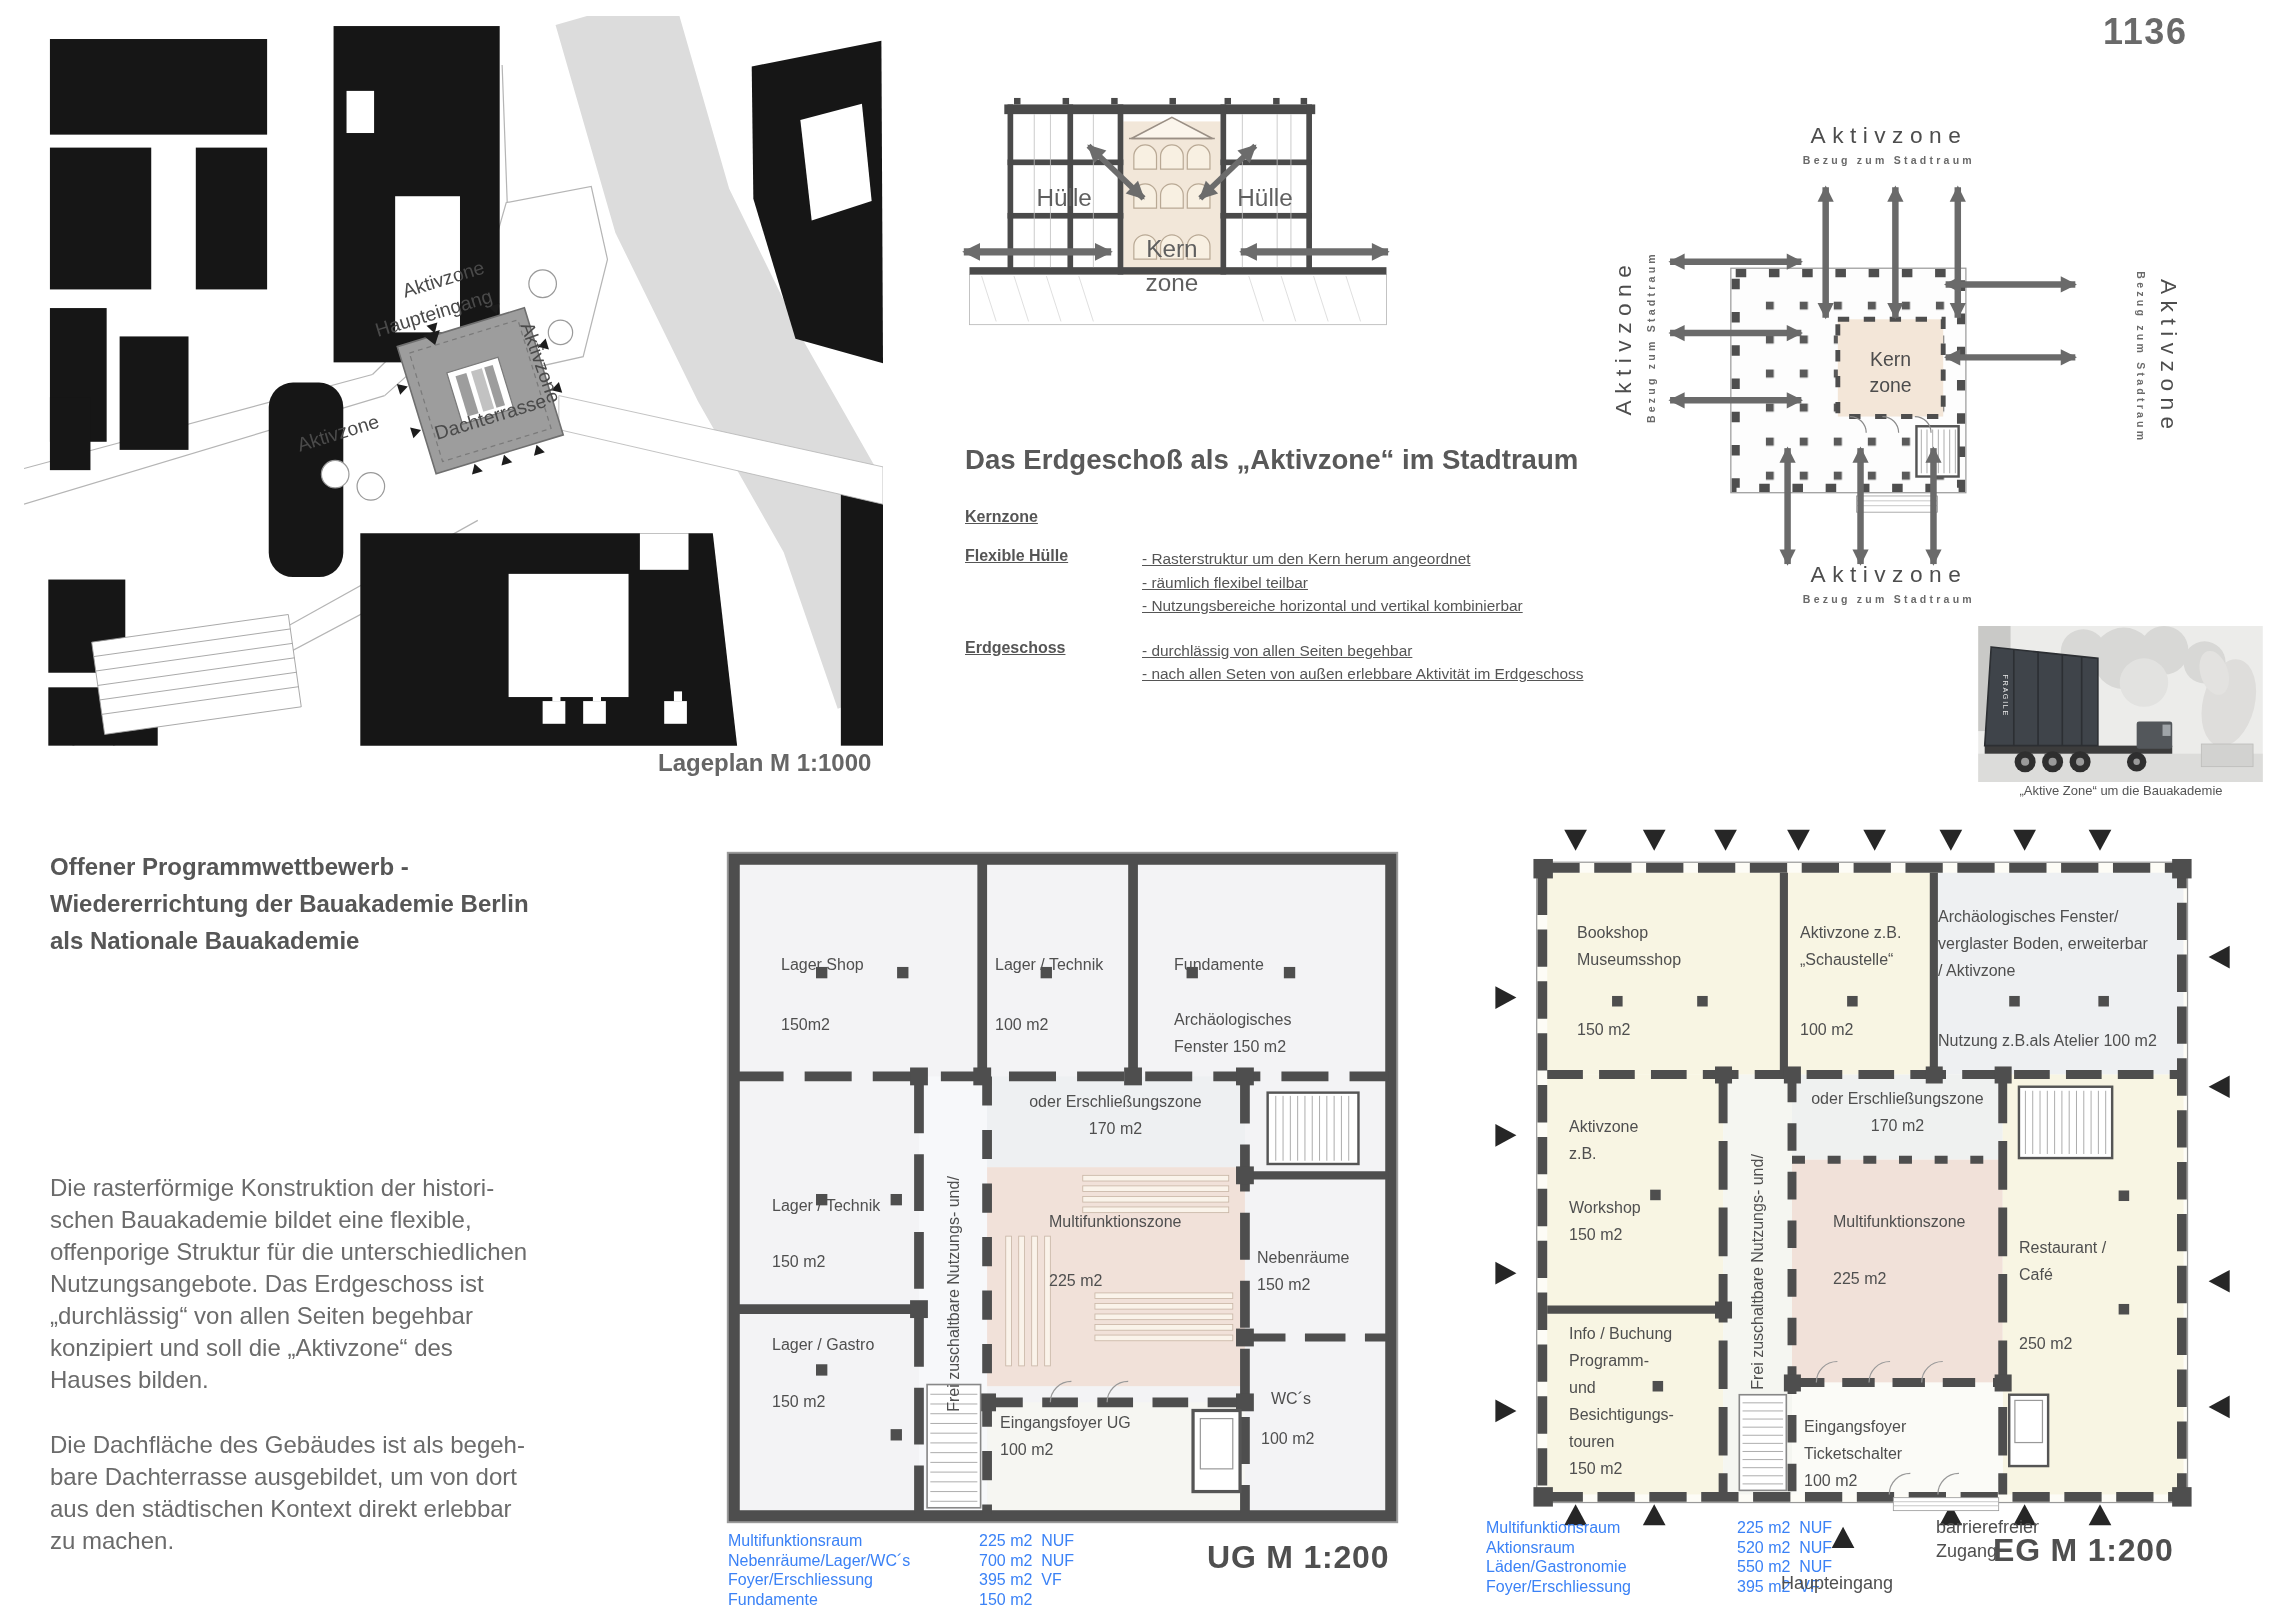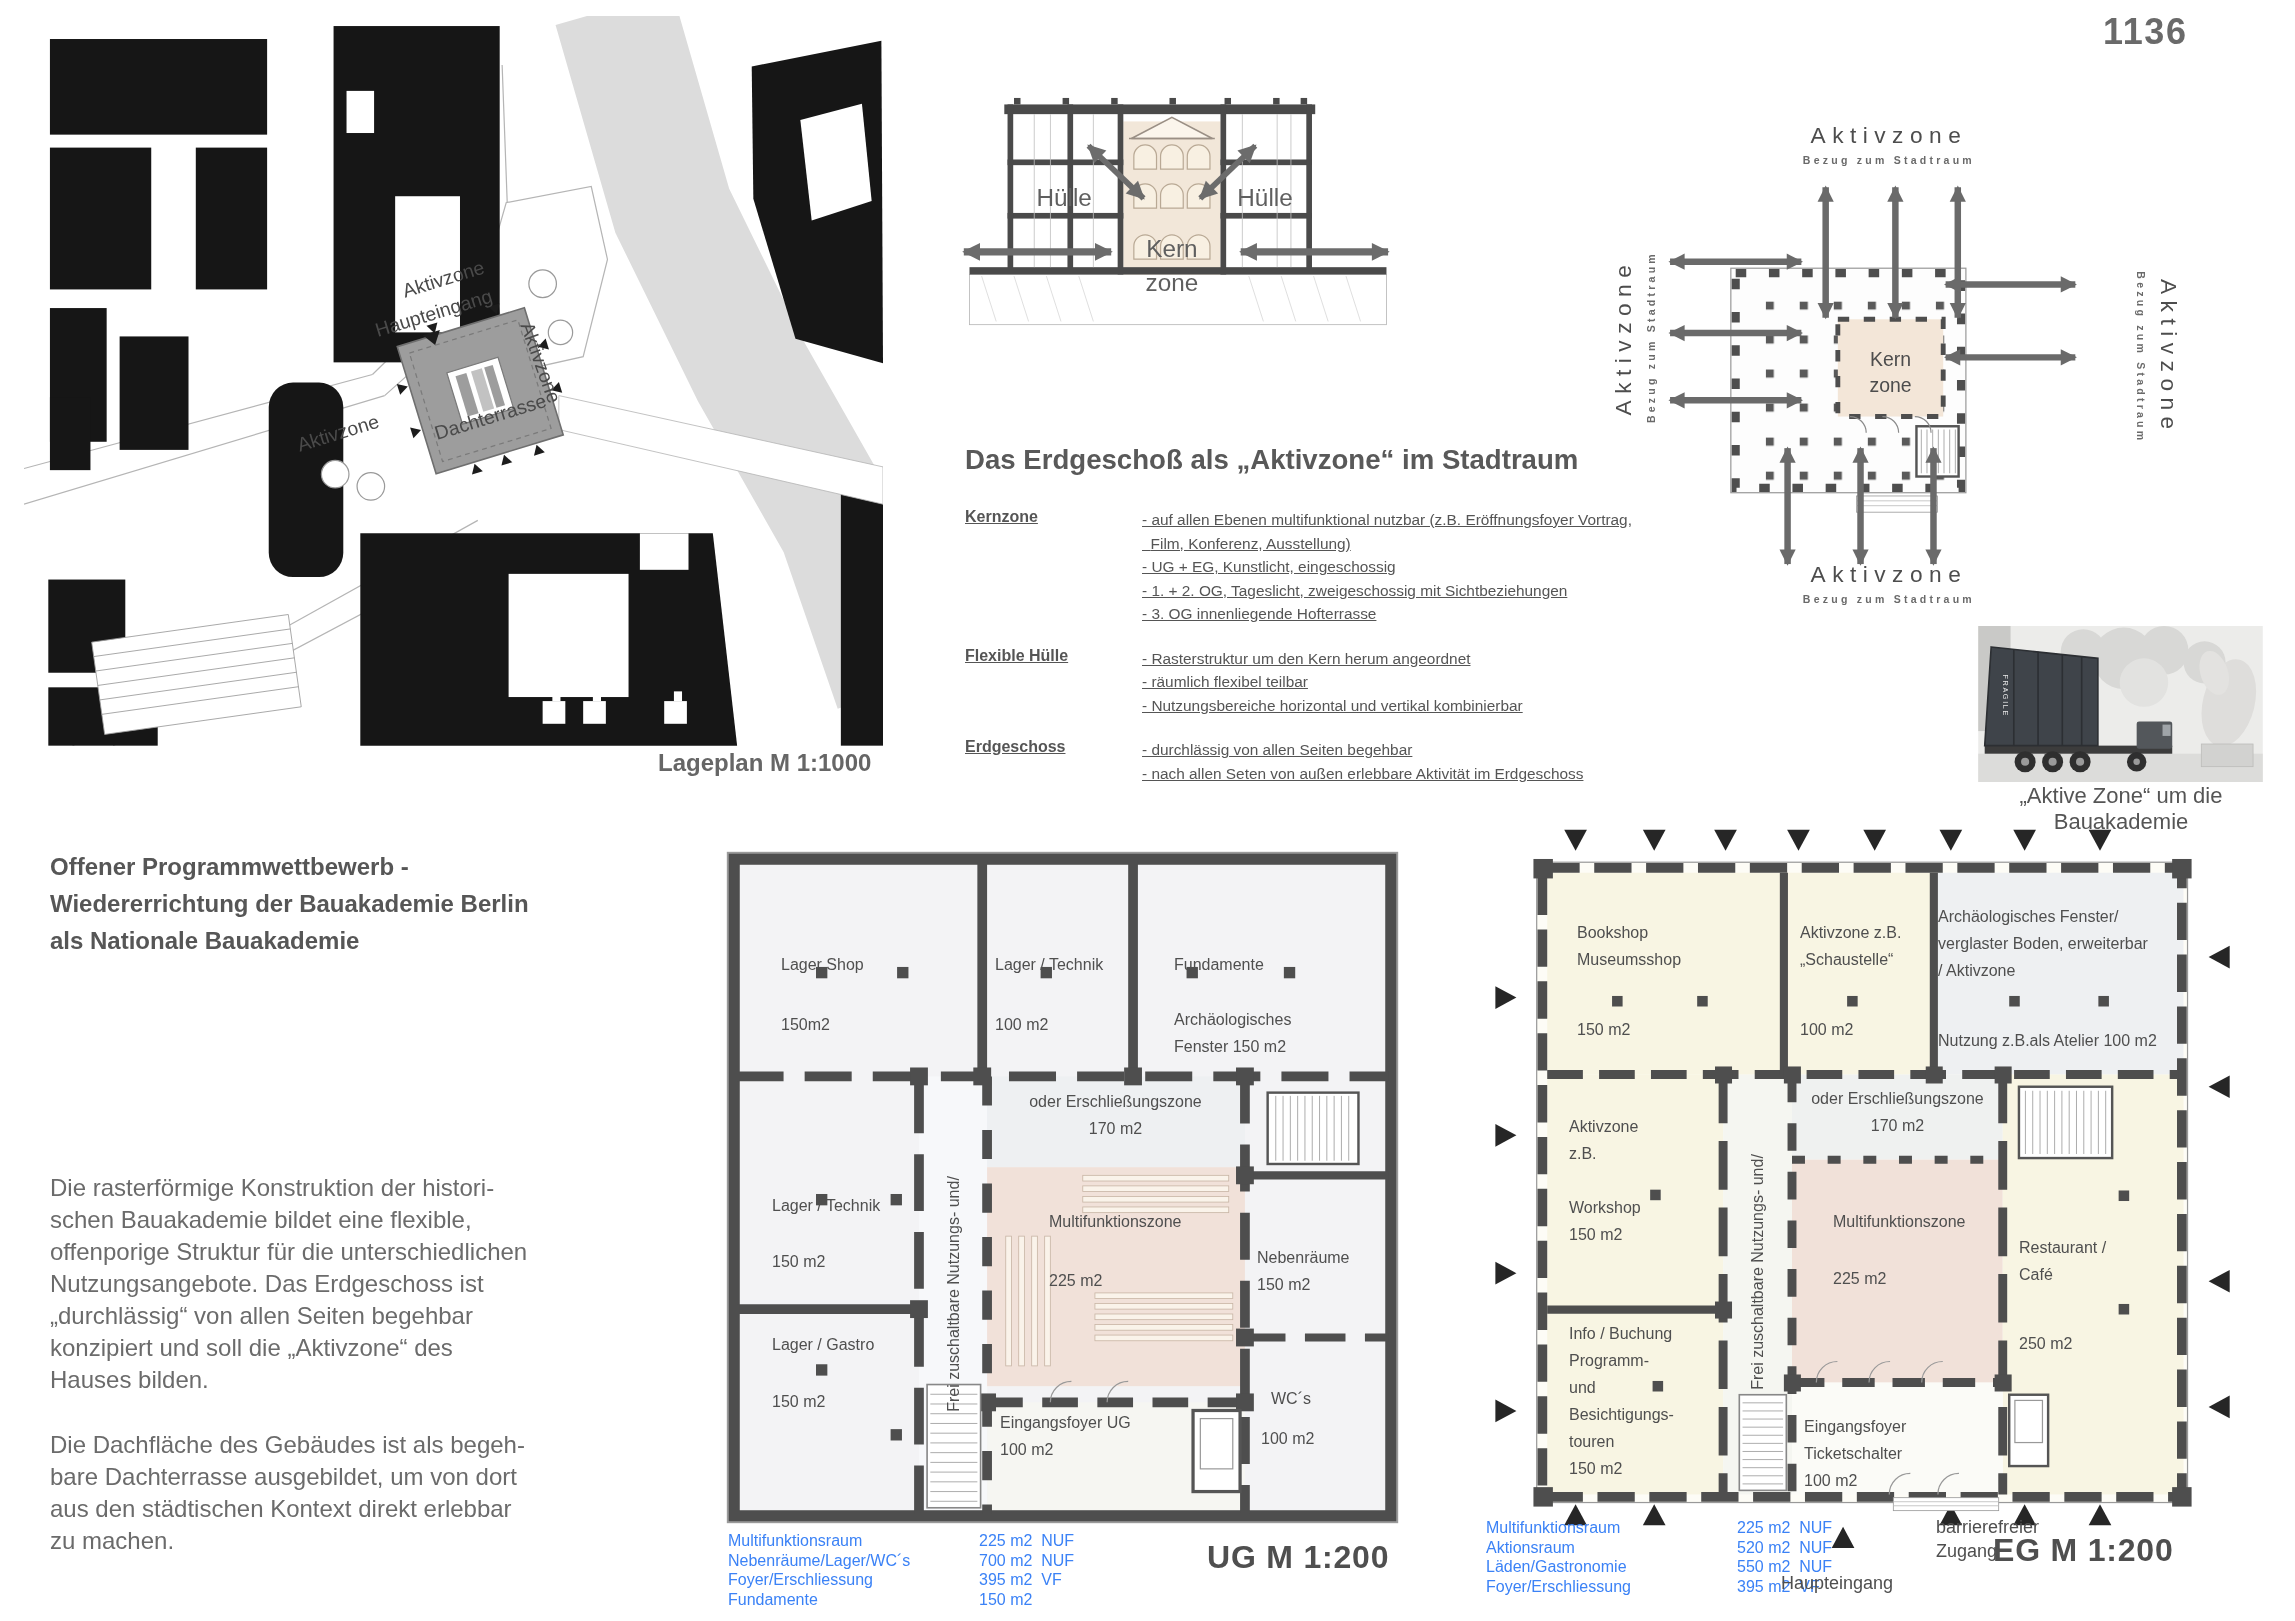--- a/index.html
+++ b/index.html
@@ -20,21 +20,21 @@
                line-height:37px;color:#565656;white-space:pre-wrap;}
   .intro-p{position:absolute;left:50px;width:632px;font-size:24px;line-height:32px;color:#6b6b6b;white-space:pre-wrap;}
   
   .eg-text{position:absolute;left:965px;top:444px;width:762px;}
   .eg-text h2{margin:0 0 32px 0;font-size:27.6px;color:#595959;}
   .eg-row{display:flex;margin-bottom:21px;text-decoration:underline;}
   .eg-term{width:177px;flex:0 0 177px;font-weight:bold;font-size:16px;color:#555;}
   .eg-desc{font-size:15.4px;line-height:23.5px;color:#555;white-space:pre-wrap;}
   .caption{position:absolute;font-weight:bold;color:#666;}
   .pagenum{position:absolute;left:2103px;top:11.4px;font-size:36px;font-weight:bold;color:#6a6a6a;letter-spacing:1.6px;}
-  .photo-cap{position:absolute;left:1962px;top:783px;width:318px;text-align:center;font-size:22px;color:#555;}
+  .photo-cap{position:absolute;left:1962px;top:783px;width:318px;text-align:center;font-size:13px;color:#555;}
   .small-lab{position:absolute;font-size:18px;color:#4f4f4f;white-space:pre-wrap;line-height:24px;}
   svg text{font-family:"Liberation Sans","DejaVu Sans",sans-serif;}
   .site-t{font-size:24px;fill:#4a4a4a;}
   .diag-big{font-size:28px;fill:#4d4d4d;letter-spacing:8px;}
   .diag-sub{font-size:13px;fill:#6a6a6a;letter-spacing:4px;font-weight:bold;}
   .sec-t{font-size:30px;fill:#5f5f5f;}
 </style>
 </head>
 <body>
 
@@ -189,25 +189,20 @@
     <text class="sec-t" x="132" y="150" text-anchor="middle">Hülle</text>
     <text class="sec-t" x="380" y="150" text-anchor="middle">Hülle</text>
     <text class="sec-t" x="265" y="212" text-anchor="middle">Kern</text>
     <text class="sec-t" x="265" y="254" text-anchor="middle">zone</text>
   </svg>
 
   <div class="eg-text">
     <h2>Das Erdgeschoß als „Aktivzone“ im Stadtraum</h2>
     <div class="eg-row">
       <div class="eg-term">Kernzone</div>
-      <div class="eg-desc">- auf allen Ebenen multifunktional nutzbar (z.B. Eröffnungsfoyer Vortrag,
-  Film, Konferenz, Ausstellung)
-- UG + EG, Kunstlicht, eingeschossig
-- 1. + 2. OG, Tageslicht, zweigeschossig mit Sichtbeziehungen
-- 3. OG innenliegende Hofterrasse</div>
     </div>
     <div class="eg-row">
       <div class="eg-term">Flexible Hülle</div>
       <div class="eg-desc">- Rasterstruktur um den Kern herum angeordnet
 - räumlich flexibel teilbar
 - Nutzungsbereiche horizontal und vertikal kombinierbar</div>
     </div>
     <div class="eg-row">
       <div class="eg-term">Erdgeschoss</div>
       <div class="eg-desc">- durchlässig von allen Seiten begehbar

